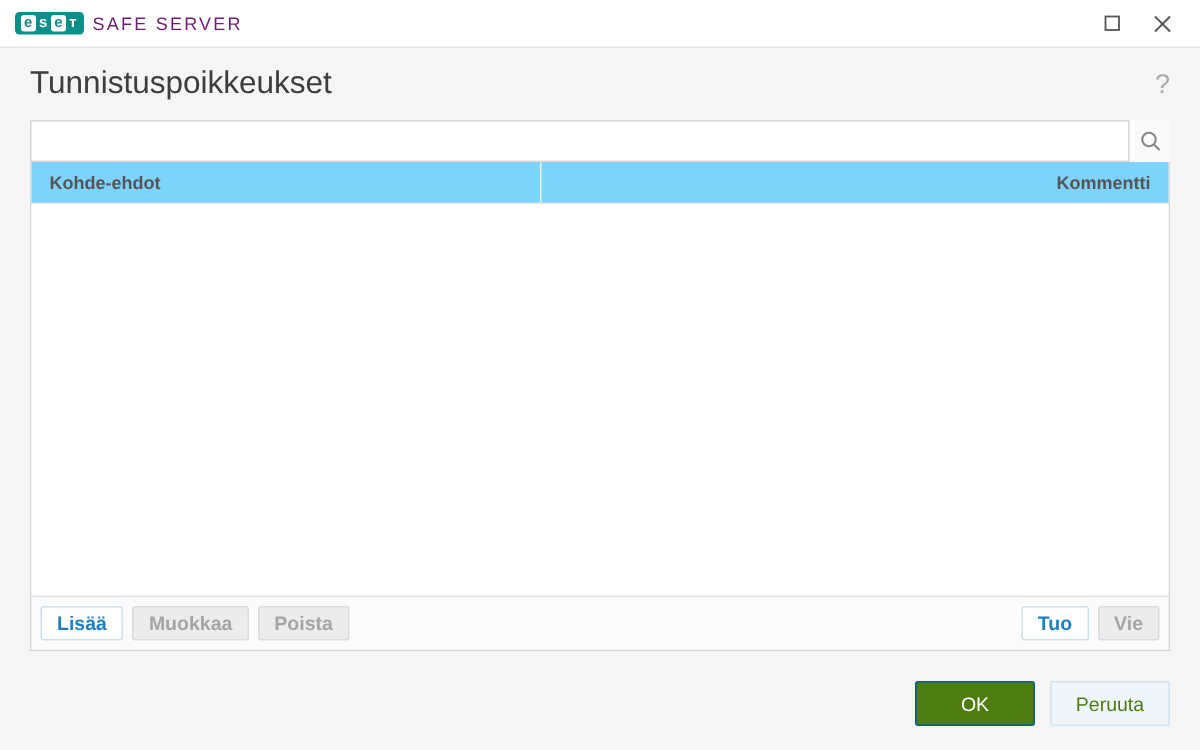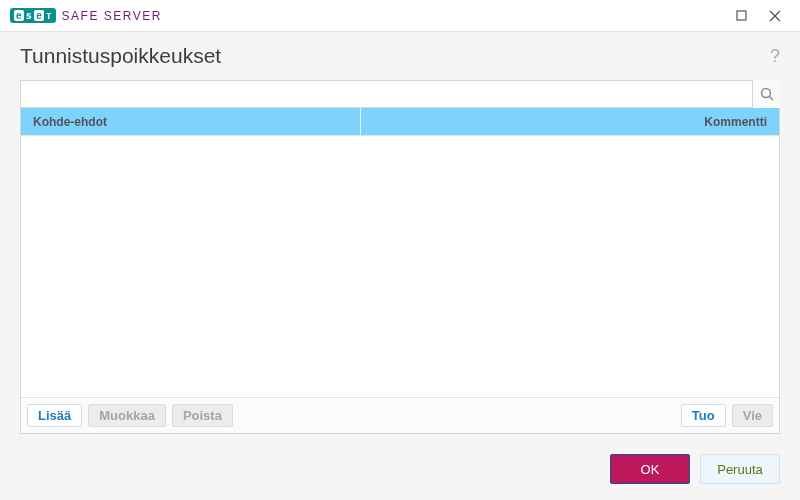--- a/index.html
+++ b/index.html
@@ -168,21 +168,21 @@
     border-radius: 2px;
     font-size: 13px;
     cursor: pointer;
     padding: 0 16px;
     font-weight: 400;
     display: flex;
     align-items: center;
     justify-content: center;
   }
   .btn-primary {
-    background: #be185d;
+    background: #4d7c0f;
     border: 1px solid #0a569a;
     color: #fff;
   }
   .btn-secondary {
     background: #eef5fb;
     border: 1px solid #cfe4f3;
     color: #4d7c0f;
   }
 </style>
 </head>

